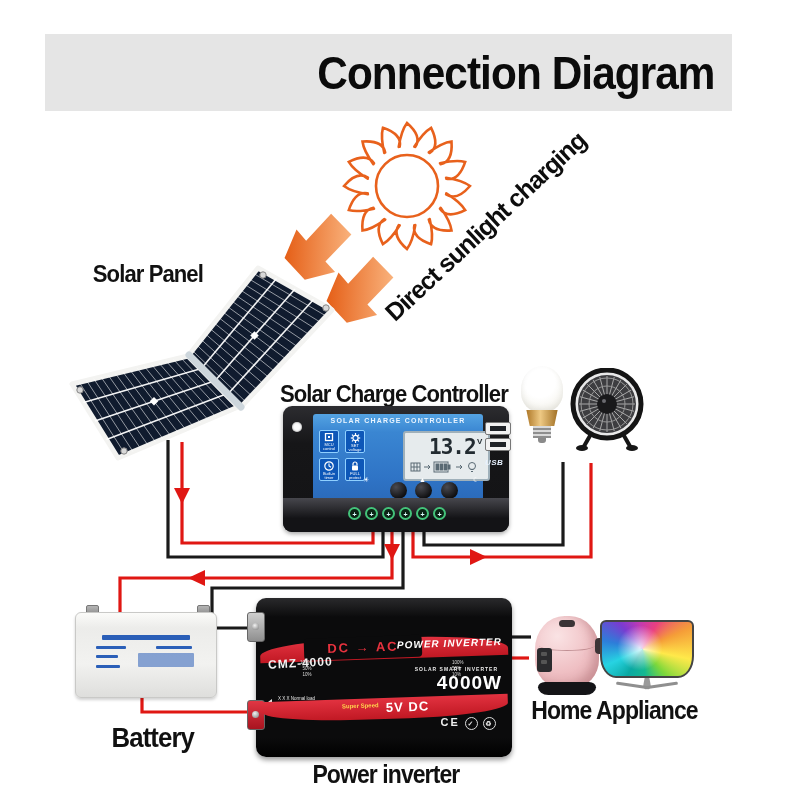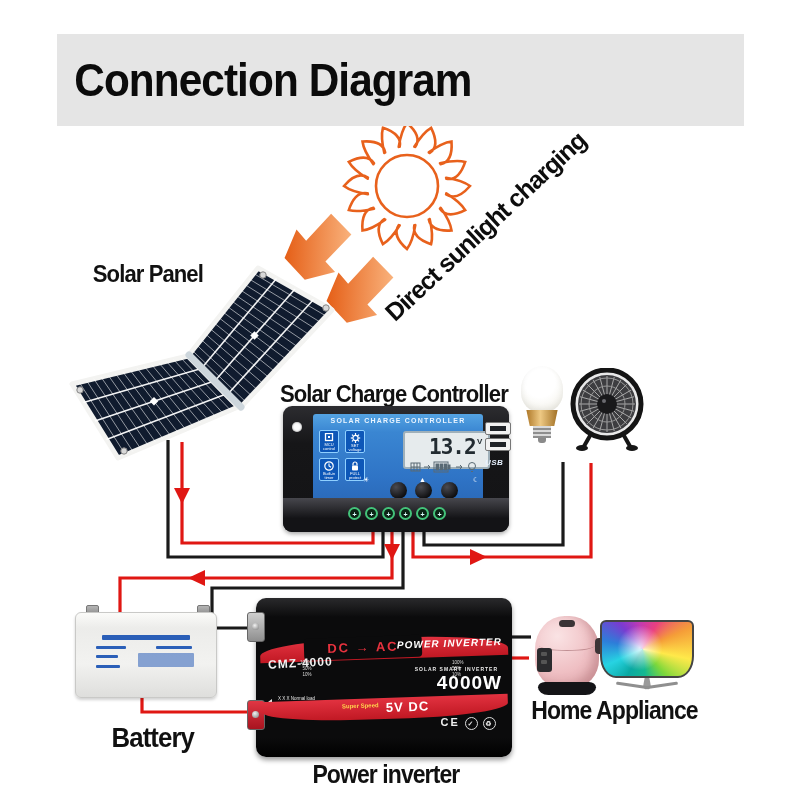--- a/index.html
+++ b/index.html
@@ -1,21 +1,21 @@
 <!DOCTYPE html>
 <html><head>
 <meta charset="utf-8">
 <style>
   html,body{margin:0;padding:0;background:#fff;}
   #stage{position:relative;width:800px;height:800px;background:#fff;overflow:hidden;
          font-family:"Liberation Sans",sans-serif;}
   .abs{position:absolute;}
   
-  #title-banner{left:57px;top:34px;width:687px;height:92px;background:#e5e5e5;
-    display:flex;align-items:center;justify-content:flex-start;}
+  #title-banner{left:45px;top:34px;width:687px;height:77px;background:#e5e5e5;
+    display:flex;align-items:center;justify-content:flex-end;}
   #title-banner span{font-size:46px;font-weight:800;letter-spacing:-1px;color:#0b0b0b;
     transform:scaleX(.92);}
   
   .sec-label{font-weight:800;color:#111;letter-spacing:-1px;white-space:nowrap;transform:scaleX(.92);}
   #lbl-panel{left:88px;top:260px;font-size:24px;}
   #lbl-controller{left:270px;top:380px;font-size:24px;}
   #lbl-battery{left:108px;top:722px;font-size:28px;}
   #lbl-inverter{left:306px;top:760px;font-size:25px;}
   #lbl-appliance{left:524px;top:696px;font-size:25px;}
   #lbl-sun{left:338px;top:212px;width:295px;text-align:center;font-size:25px;font-weight:800;
@@ -23,21 +23,21 @@
   
   #controller{left:283px;top:406px;width:226px;height:126px;background:linear-gradient(180deg,#2c2c30,#161618 30%,#131315);border-radius:9px;box-shadow:0 2px 4px rgba(0,0,0,.35);}
   .ctl-hole{width:10px;height:10px;border-radius:50%;background:#fdfdfd;box-shadow:inset 0 0 2px #777;}
   #ctl-face{left:30px;top:8px;width:170px;height:90px;border-radius:3px;
     background:linear-gradient(180deg,#54a3e2,#3a86d2 20%,#2f74c6 70%,#2a69b8);}
   #ctl-banner{left:0;top:0;width:100%;height:12px;text-align:center;
     font-size:7px;font-weight:700;color:#eaf4ff;letter-spacing:1.2px;line-height:13px;}
   .ctl-tile{width:20px;height:23px;background:#0d57b8;border:1px solid #8fd0ff;border-radius:2px;
     display:flex;flex-direction:column;align-items:center;justify-content:flex-start;padding-top:2px;box-sizing:border-box;}
   .ctl-tile .tlabel{font-size:4px;color:#fff;text-align:center;line-height:4px;margin-top:1px;}
-  #ctl-lcd{left:90px;top:17px;width:87px;height:38px;background:#e6ebed;border:2px solid #9fb0ba;border-radius:3px;box-sizing:border-box;}
+  #ctl-lcd{left:90px;top:17px;width:87px;height:50px;background:#e6ebed;border:2px solid #9fb0ba;border-radius:3px;box-sizing:border-box;}
   #ctl-lcd .val{position:absolute;left:24px;top:2px;font-family:"DejaVu Sans Mono",monospace;
     font-weight:700;font-size:21px;color:#222b31;letter-spacing:-1px;}
   #ctl-lcd .unit{position:absolute;left:72px;top:4px;font-size:8px;font-weight:700;color:#222b31;}
   .ctl-btn{width:17px;height:17px;border-radius:50%;background:radial-gradient(circle at 35% 30%,#4a4a50,#101012 70%);}
   .btn-glyph{font-size:7px;color:#fff;line-height:7px;}
   #ctl-usb-area{left:172px;top:8px;width:28px;height:52px;}
   .usb-port{width:26px;height:13px;background:#f2f2f2;border:1px solid #777;border-radius:2px;box-sizing:border-box;position:relative;}
   .usb-port::after{content:"";position:absolute;left:4px;top:3px;width:16px;height:5px;background:#202328;}
   #usb-label{font-size:8px;font-weight:700;font-style:italic;color:#e8f2ff;letter-spacing:.5px;}
   #ctl-terms{left:0px;top:92px;width:226px;height:34px;border-radius:0 0 9px 9px;

